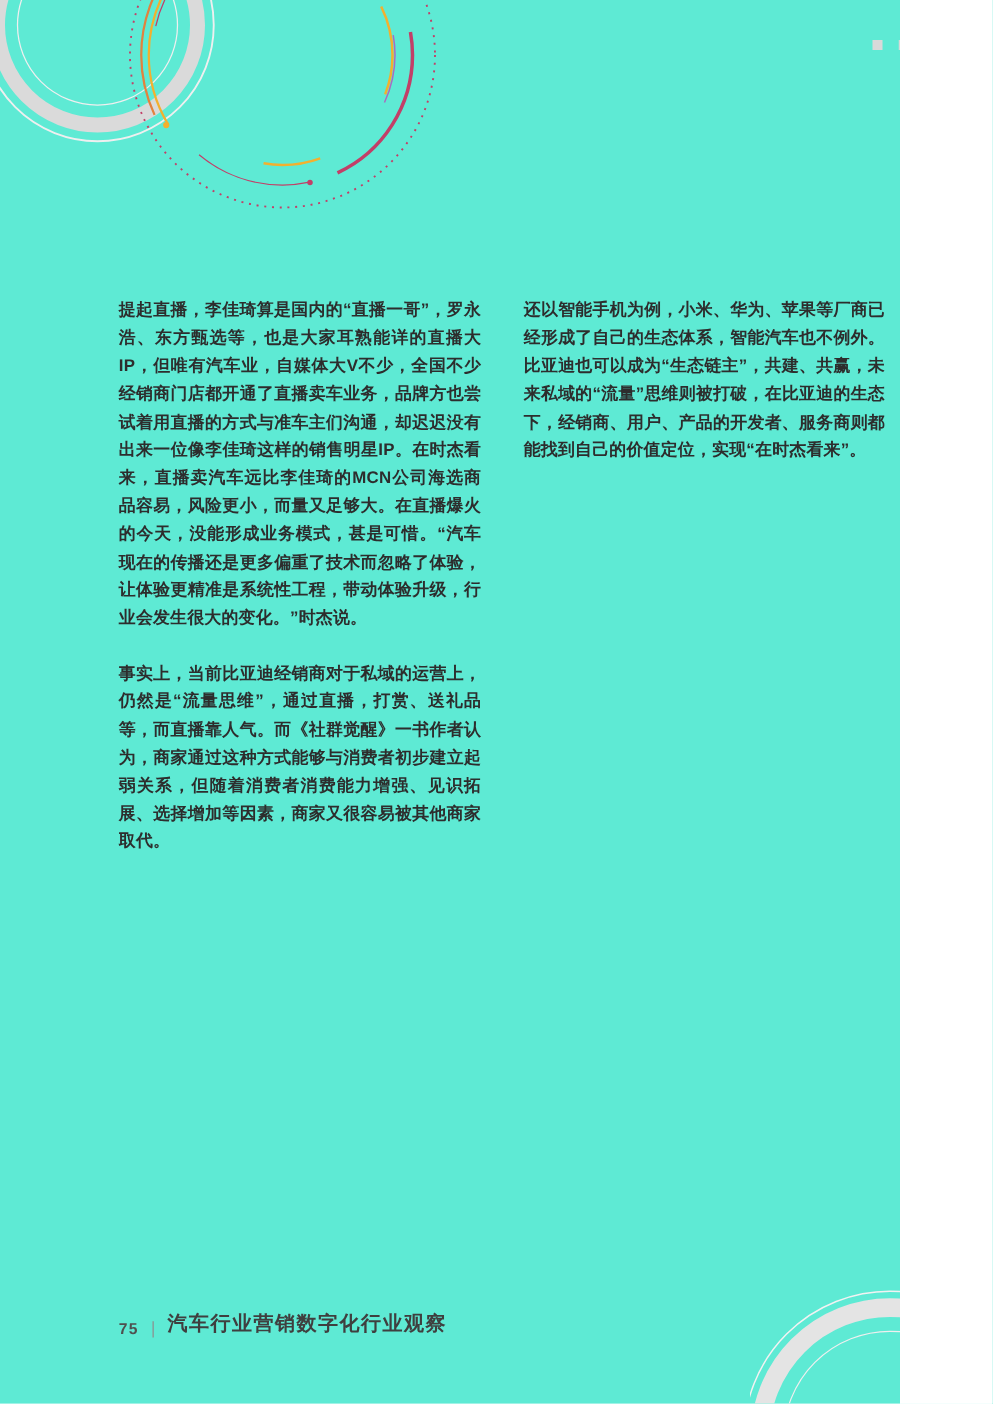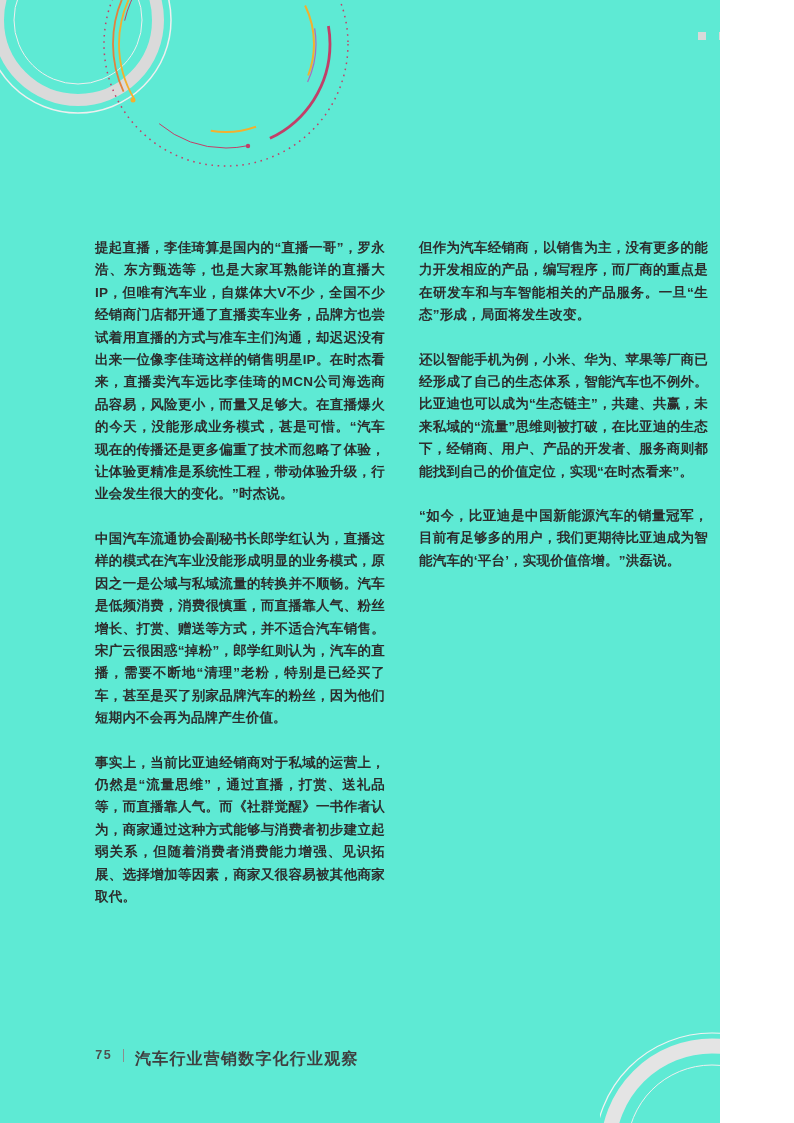--- a/index.html
+++ b/index.html
@@ -40,23 +40,22 @@
     font-weight: 600;
     text-align: justify;
   }
 
   
   .footer {
     position: absolute;
     left: 95px;
     top: 1049px;
     display: flex;
-    align-items: flex-start;
+    align-items: flex-end;
     gap: 11px;
-    font-family: Liberation Mono, monospace;
   }
   .footer .pnum {
     font-size: 12.5px;
     font-weight: 700;
     color: #4f4f4f;
     letter-spacing: 1px;
   }
   .footer .fdiv {
     width: 1px;
     height: 13px;
@@ -99,27 +98,24 @@
   <div class="corner-squares">
     <span class="sq"></span>
     <span class="sq"></span>
     <span class="sq"></span>
     <span class="sq"></span>
   </div>
 
   <main class="content">
     <div class="col left">
       <p>提起直播，李佳琦算是国内的“直播一哥”，罗永浩、东方甄选等，也是大家耳熟能详的直播大IP，但唯有汽车业，自媒体大V不少，全国不少经销商门店都开通了直播卖车业务，品牌方也尝试着用直播的方式与准车主们沟通，却迟迟没有出来一位像李佳琦这样的销售明星IP。在时杰看来，直播卖汽车远比李佳琦的MCN公司海选商品容易，风险更小，而量又足够大。在直播爆火的今天，没能形成业务模式，甚是可惜。“汽车现在的传播还是更多偏重了技术而忽略了体验，让体验更精准是系统性工程，带动体验升级，行业会发生很大的变化。”时杰说。</p>
-      <p>中国汽车流通协会副秘书长郎学红认为，直播这样的模式在汽车业没能形成明显的业务模式，原因之一是公域与私域流量的转换并不顺畅。汽车是低频消费，消费很慎重，而直播靠人气、粉丝增长、打赏、赠送等方式，并不适合汽车销售。宋广云很困惑“掉粉”，郎学红则认为，汽车的直播，需要不断地“清理”老粉，特别是已经买了车，甚至是买了别家品牌汽车的粉丝，因为他们短期内不会再为品牌产生价值。</p>
       <p>事实上，当前比亚迪经销商对于私域的运营上，仍然是“流量思维”，通过直播，打赏、送礼品等，而直播靠人气。而《社群觉醒》一书作者认为，商家通过这种方式能够与消费者初步建立起弱关系，但随着消费者消费能力增强、见识拓展、选择增加等因素，商家又很容易被其他商家取代。</p>
     </div>
     <div class="col right">
-      <p>但作为汽车经销商，以销售为主，没有更多的能力开发相应的产品，编写程序，而厂商的重点是在研发车和与车智能相关的产品服务。一旦“生态”形成，局面将发生改变。</p>
       <p>还以智能手机为例，小米、华为、苹果等厂商已经形成了自己的生态体系，智能汽车也不例外。比亚迪也可以成为“生态链主”，共建、共赢，未来私域的“流量”思维则被打破，在比亚迪的生态下，经销商、用户、产品的开发者、服务商则都能找到自己的价值定位，实现“在时杰看来”。</p>
-      <p>“如今，比亚迪是中国新能源汽车的销量冠军，目前有足够多的用户，我们更期待比亚迪成为智能汽车的‘平台’，实现价值倍增。”洪磊说。</p>
     </div>
   </main>
 
   <footer class="footer">
     <span class="pnum">75</span>
     <span class="fdiv"></span>
     <span class="ftitle">汽车行业营销数字化行业观察</span>
   </footer>
 
   <svg class="deco-bottom-right" width="194" height="95" viewBox="0 0 194 95">

